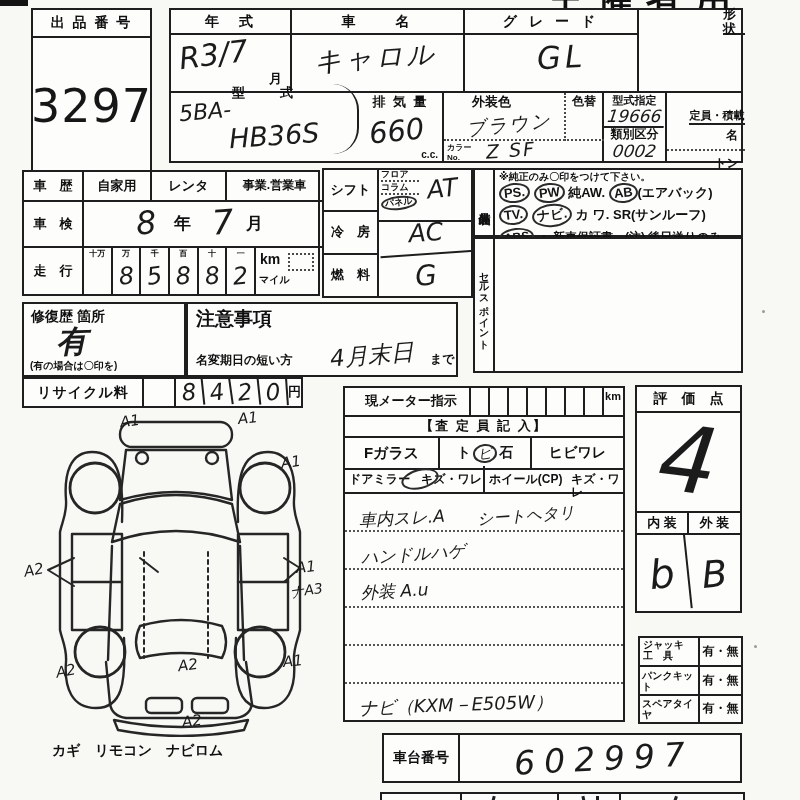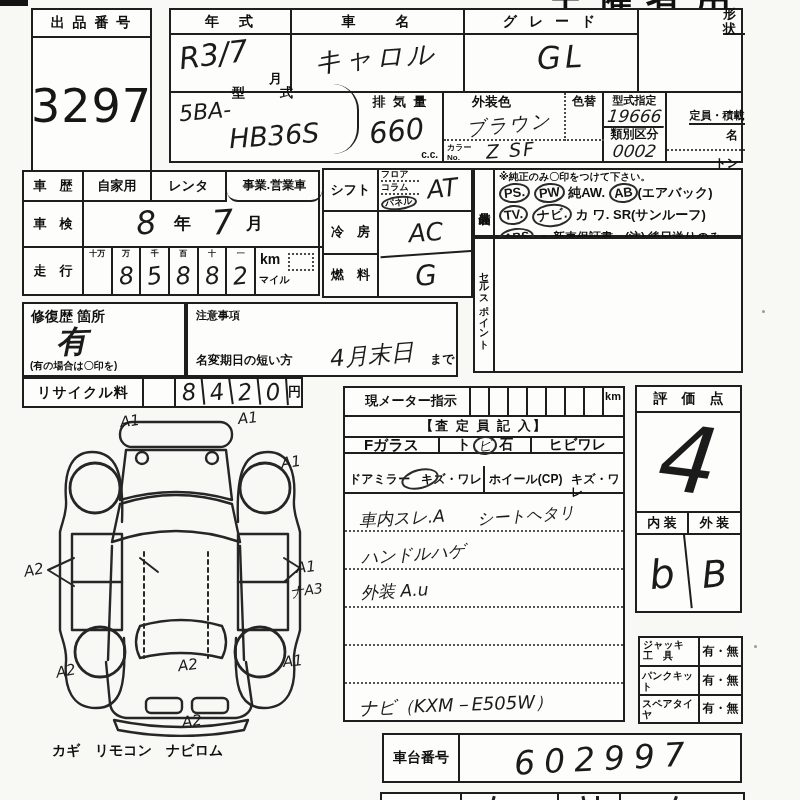--- a/index.html
+++ b/index.html
@@ -89,21 +89,21 @@
       <div class="hd abs" style="right:6px;top:50px;font-size:12px;">トン</div>
     </div>
   </div>
 
   <div class="bx" style="left:22px;top:170px;width:298px;height:126px;">
     <div class="abs solR solB" style="left:0;top:0;width:60px;height:30px;">
       <div class="hd ctr" style="height:100%;font-size:13px;">車　歴</div>
     </div>
     <div class="abs solR solB hd ctr" style="left:60px;top:0;width:68px;height:30px;font-size:13px;">自家用</div>
     <div class="abs solR solB hd ctr" style="left:128px;top:0;width:75px;height:30px;font-size:13px;">レンタ</div>
-    <div class="abs solB hd ctr" style="left:203px;top:0;width:95px;height:30px;font-size:12px;border-radius:11px;">事業.営業車</div>
+    <div class="abs solB hd ctr" style="left:203px;top:0;width:95px;height:30px;font-size:12px;">事業.営業車</div>
 
     <div class="abs solR solB hd ctr" style="left:0;top:30px;width:60px;height:46px;font-size:13px;">車　検</div>
     <div class="abs solB" style="left:60px;top:30px;width:238px;height:46px;">
       <span class="hw abs" style="left:52px;top:5px;font-size:32px;transform:rotate(-5deg);">8</span>
       <span class="hd abs" style="left:90px;top:13px;font-size:17px;">年</span>
       <span class="hw abs" style="left:128px;top:3px;font-size:34px;transform:rotate(-4deg);">7</span>
       <span class="hd abs" style="left:162px;top:13px;font-size:17px;">月</span>
     </div>
 
     <div class="abs solR hd ctr" style="left:0;top:76px;width:60px;height:46px;font-size:13px;">走　行</div>
@@ -140,39 +140,39 @@
     </div>
   </div>
 
   <div class="bx" style="left:22px;top:302px;width:164px;height:75px;">
     <div class="hd abs" style="left:7px;top:5px;font-size:14px;">修復歴 箇所</div>
     <div class="hw abs" style="left:32px;top:22px;font-size:31px;font-weight:bold;transform:rotate(-2deg);">有</div>
     <div class="hd abs" style="left:6px;bottom:4px;font-size:10px;">(有の場合は〇印を)</div>
   </div>
 
   <div class="bx" style="left:186px;top:302px;width:272px;height:75px;">
-    <div class="hd abs" style="left:8px;top:5px;font-size:11px;">注意事項</div>
+    <div class="hd abs" style="left:8px;top:5px;font-size:19px;">注意事項</div>
     <div class="hd abs" style="left:8px;bottom:8px;font-size:12px;">名変期日の短い方</div>
     <div class="hw abs" style="left:142px;bottom:8px;font-size:23px;transform:rotate(-5deg);">4月末日</div>
     <div class="hd abs" style="left:242px;bottom:9px;font-size:12px;">まで</div>
   </div>
 
   <div class="bx" style="left:22px;top:377px;width:281px;height:31px;display:flex;">
     <div class="hd ctr solR" style="width:118px;font-size:14px;letter-spacing:1px;">リサイクル料</div>
     <div class="solR" style="width:30px;"></div>
     <div class="hw ctr solR" style="width:26px;font-size:23px;transform:rotate(-6deg);">8</div>
     <div class="hw ctr solR" style="width:26px;font-size:23px;transform:rotate(-8deg);">4</div>
     <div class="hw ctr solR" style="width:26px;font-size:23px;transform:rotate(-6deg);">2</div>
     <div class="hw ctr solR" style="width:26px;font-size:23px;transform:rotate(-4deg);">0</div>
     <div class="hd ctr" style="flex:1;font-size:13px;">円</div>
   </div>
 
   <div class="bx" style="left:322px;top:168px;width:151px;height:130px;">
     <div class="abs solR solB hd ctr" style="left:0;top:0;width:55px;height:42px;font-size:13px;">シフト</div>
-    <div class="abs solB" style="left:55px;top:0;width:94px;height:42px;">
+    <div class="abs solB" style="left:55px;top:0;width:94px;height:52px;">
       <div class="hd abs dotB" style="left:2px;top:0;font-size:9px;width:38px;">フロア</div>
       <div class="hd abs dotB" style="left:2px;top:13px;font-size:9px;width:38px;">コラム</div>
       <div class="hd abs" style="left:2px;top:26px;font-size:9px;"><span class="circ" style="font-size:9px;padding:0 2px;">パネル</span></div>
       <div class="hw abs" style="left:48px;top:6px;font-size:25px;transform:rotate(-6deg);">AT</div>
     </div>
     <div class="abs solR solB hd ctr" style="left:0;top:42px;width:55px;height:43px;font-size:13px;">冷　房</div>
     <div class="abs solB hw ctr" style="left:55px;top:42px;width:94px;height:43px;font-size:25px;transform:rotate(-4deg);">AC</div>
     <div class="abs solR hd ctr" style="left:0;top:85px;width:55px;height:41px;font-size:13px;">燃　料</div>
     <div class="abs hw ctr" style="left:55px;top:85px;width:94px;height:41px;font-size:28px;transform:rotate(-5deg);">G</div>
   </div>
@@ -214,21 +214,21 @@
       <div class="solR" style="width:17px;"></div>
       <div class="solR" style="width:17px;"></div>
       <div class="solR" style="width:17px;"></div>
       <div class="solR" style="width:17px;"></div>
       <div class="solR" style="width:17px;"></div>
       <div class="hd" style="flex:1;font-size:11px;text-align:right;padding:2px 2px 0 0;">km</div>
     </div>
 
     <div class="abs solB hd ctr" style="left:0;top:29px;width:278px;height:21px;font-size:13px;letter-spacing:2px;">【査 定 員 記 入】</div>
 
-    <div class="abs solB" style="left:0;top:50px;width:278px;height:16px;">
+    <div class="abs solB" style="left:0;top:50px;width:278px;height:32px;">
       <div class="hd ctr solR abs" style="left:0;top:0;width:95px;height:100%;font-size:15px;">Fガラス</div>
       <div class="abs ctr solR" style="left:95px;top:0;width:92px;height:100%;font-size:14px;font-weight:bold;gap:2px;">
         <span>ト</span>
           <span class="circ hw" style="font-weight:normal;">ビ</span>
           <span>石</span>
       </div>
       <div class="hd ctr abs" style="left:187px;top:0;width:91px;height:100%;font-size:14px;">ヒビワレ</div>
     </div>
 
     <div class="abs solB" style="left:0;top:78px;width:278px;height:28px;">

